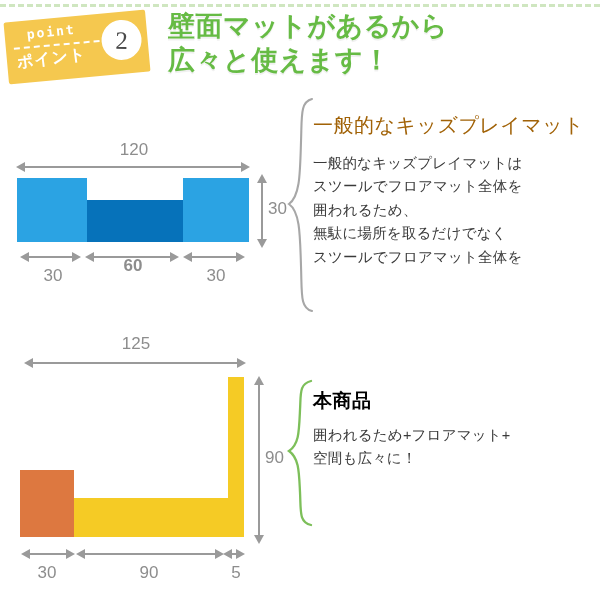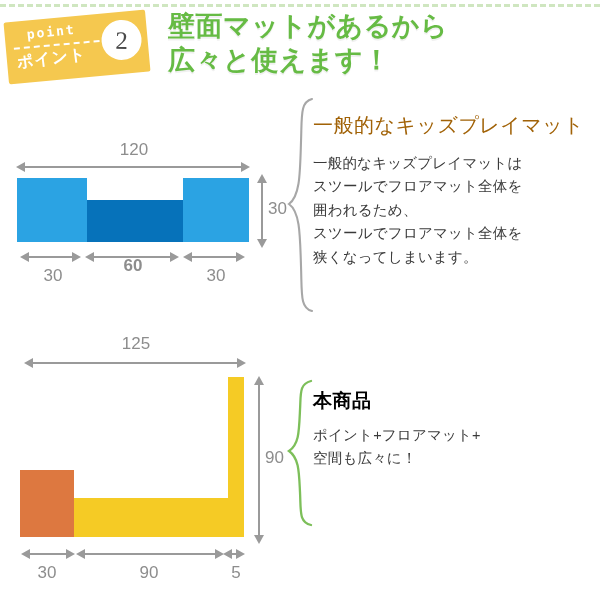--- a/index.html
+++ b/index.html
@@ -150,22 +150,22 @@
 
   <svg class="brace" style="left:286px;top:96px;" width="30" height="218" viewBox="0 0 30 218">
     <path d="M26 3 C14 6 16 20 15 46 C14 78 14 100 3 108 C14 116 14 138 15 170 C16 198 14 212 26 215" fill="none" stroke="#a7a7a7" stroke-width="2.1" stroke-linecap="round"></path>
   </svg>
 
   <div class="txt-title" style="left:313px;top:112px;">一般的なキッズプレイマット</div>
   <div class="txt-body" style="left:313px;top:152px;width:280px;">
     <p>一般的なキッズプレイマットは</p>
     <p>スツールでフロアマット全体を</p>
     <p>囲われるため、</p>
+    <p>無駄に場所を取るだけでなく</p>
     <p>スツールでフロアマット全体を</p>
-    <p>狭くなってしまいます。</p>
   </div>
 
   <div class="diagram" style="left:0;top:0;width:300px;height:600px;text-decoration:underline;">
 
     <div class="dim-lbl" style="left:114px;top:334px;width:44px;">125</div>
     <div class="dim dim-h" style="left:32px;top:362px;width:206px;"></div>
     <div class="arw arw-l" style="left:24px;top:358px;"></div>
     <div class="arw arw-r" style="left:237px;top:358px;"></div>
 
     <div class="blk" style="left:20px;top:470px;width:54px;height:67px;background:#dd7840;"></div>
@@ -192,17 +192,17 @@
     <div class="arw arw-r" style="left:236px;top:549px;"></div>
     <div class="dim-lbl" style="left:219px;top:563px;width:34px;">5</div>
   </div>
 
   <svg class="brace" style="left:286px;top:378px;" width="30" height="150" viewBox="0 0 30 150">
     <path d="M25 3 C13 6 15 16 14 32 C13 54 13 66 3 73 C13 80 13 94 14 114 C15 134 13 144 25 147" fill="none" stroke="#7dbf5a" stroke-width="2.3" stroke-linecap="round"></path>
   </svg>
 
   <div class="txt-title green" style="left:313px;top:388px;">本商品</div>
   <div class="txt-body" style="left:313px;top:424px;width:280px;">
-    <p>ポイント+フロアマット+</p>
+    <p>囲われるため+フロアマット+</p>
     <p>空間も広々に！</p>
   </div>
 
 </div>
 
 </body></html>

